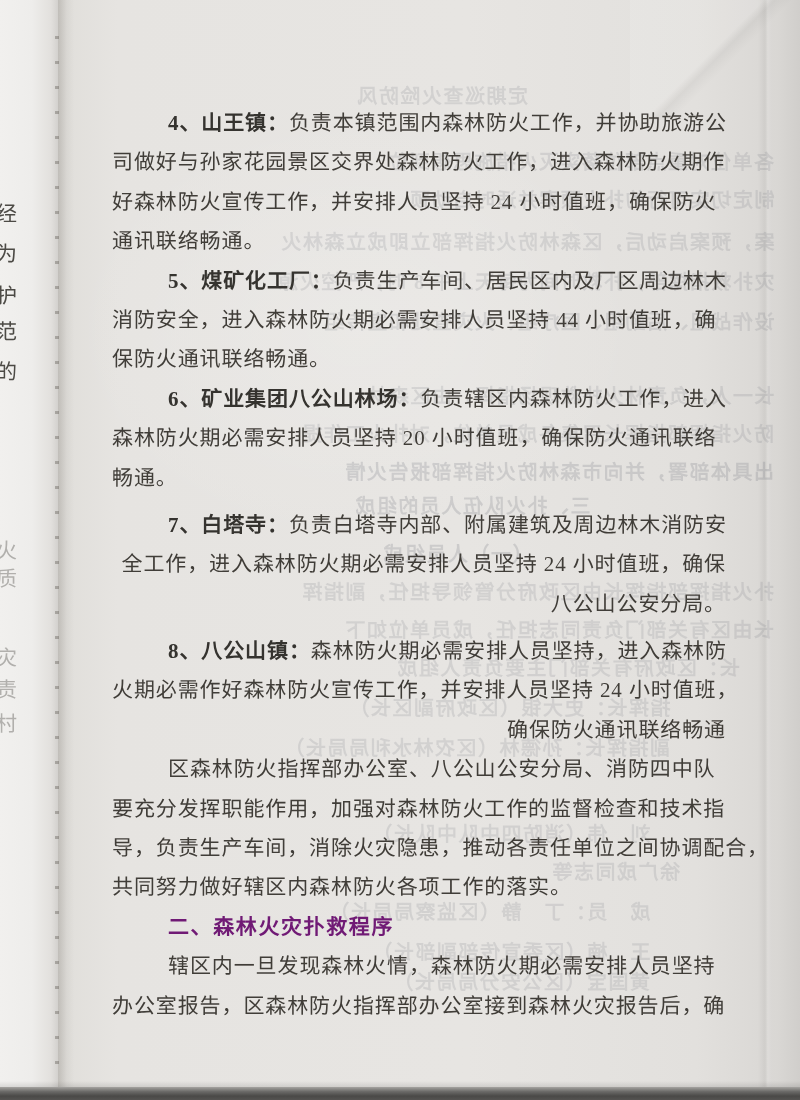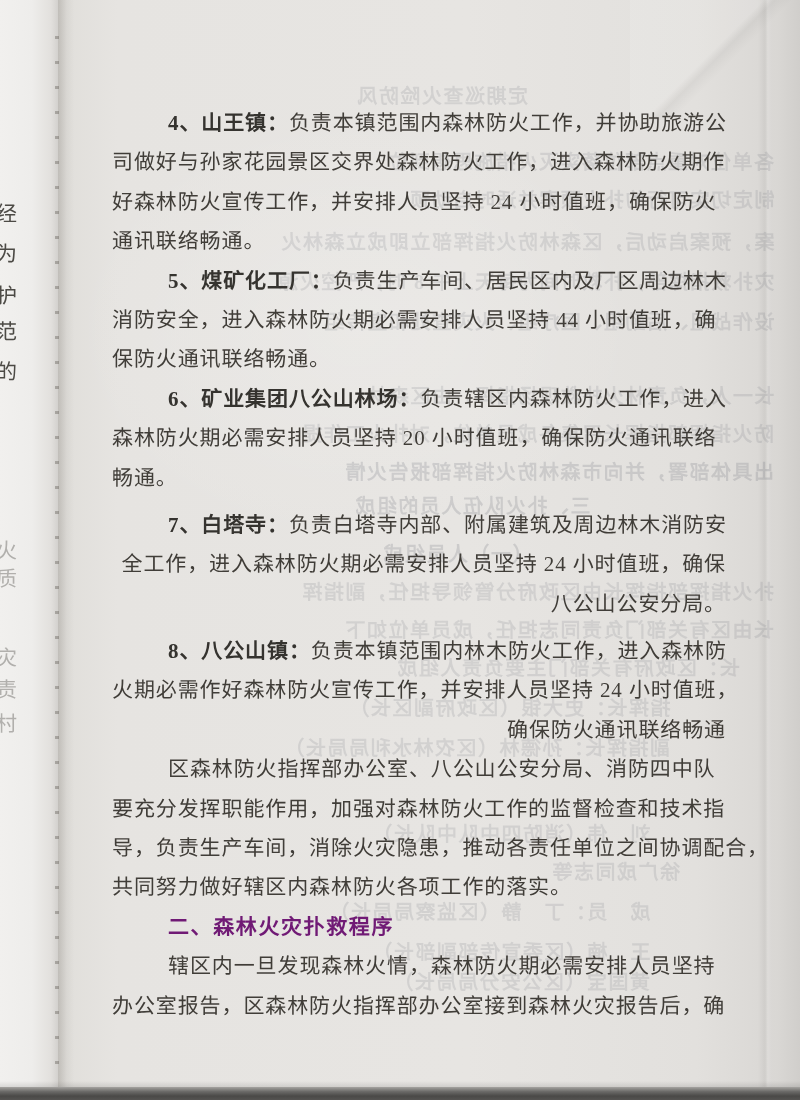--- a/index.html
+++ b/index.html
@@ -140,21 +140,21 @@
       <div class="line indent"><span class="b">6、矿业集团八公山林场：</span><span>负责辖区内森林防火工作，进入</span></div>
       <div class="line"><span>森林防火期必需安排人员坚持 20 小时值班，确保防火通讯联络</span></div>
       <div class="line"><span>畅通。</span></div>
     </div>
     <div class="para g1">
       <div class="line indent"><span class="b">7、白塔寺：</span><span>负责白塔寺内部、附属建筑及周边林木消防安</span></div>
       <div class="line"><span>全工作，进入森林防火期必需安排人员坚持 24 小时值班，确保</span></div>
       <div class="line"><span>八公山公安分局。</span></div>
     </div>
     <div class="para g1">
-      <div class="line indent"><span class="b">8、八公山镇：</span><span>负责本镇范围内林木防火工作，进入森林防</span></div>
+      <div class="line indent"><span class="b">8、八公山镇：</span><span>森林防火期必需安排人员坚持，进入森林防</span></div>
       <div class="line"><span>火期必需作好森林防火宣传工作，并安排人员坚持 24 小时值班，</span></div>
       <div class="line"><span>确保防火通讯联络畅通</span></div>
     </div>
     <div class="para ">
       <div class="line indent"><span>区森林防火指挥部办公室、八公山公安分局、消防四中队</span></div>
       <div class="line"><span>要充分发挥职能作用，加强对森林防火工作的监督检查和技术指</span></div>
       <div class="line"><span>导，负责生产车间，消除火灾隐患，推动各责任单位之间协调配合，</span></div>
       <div class="line"><span>共同努力做好辖区内森林防火各项工作的落实。</span></div>
     </div>
     <div class="para  heading">

